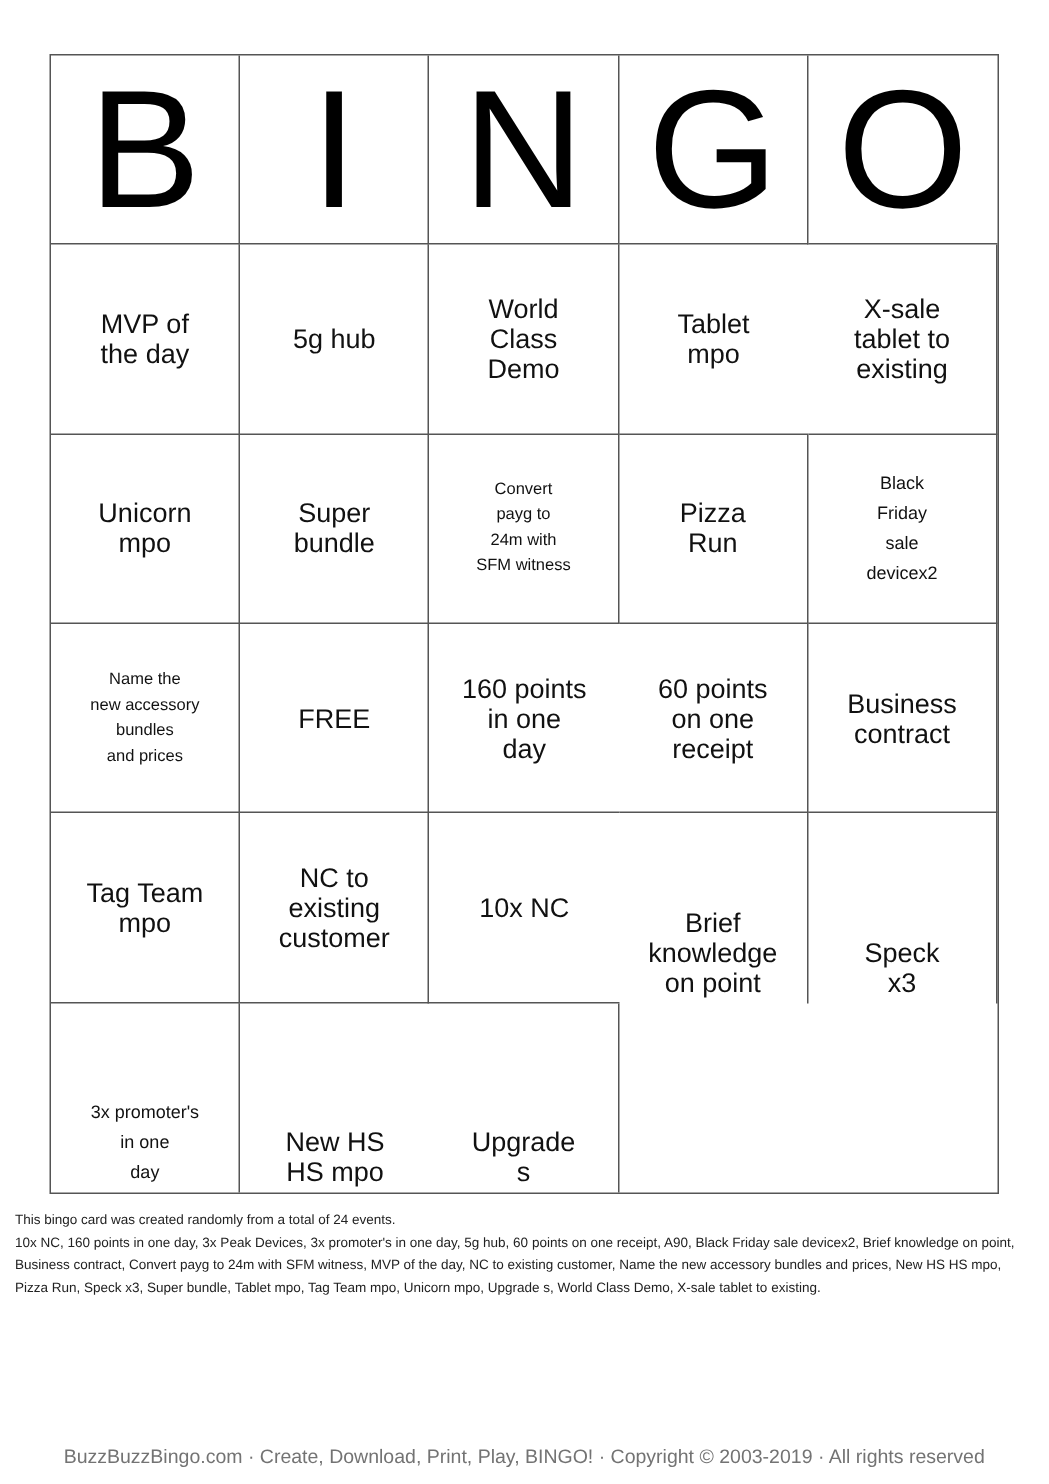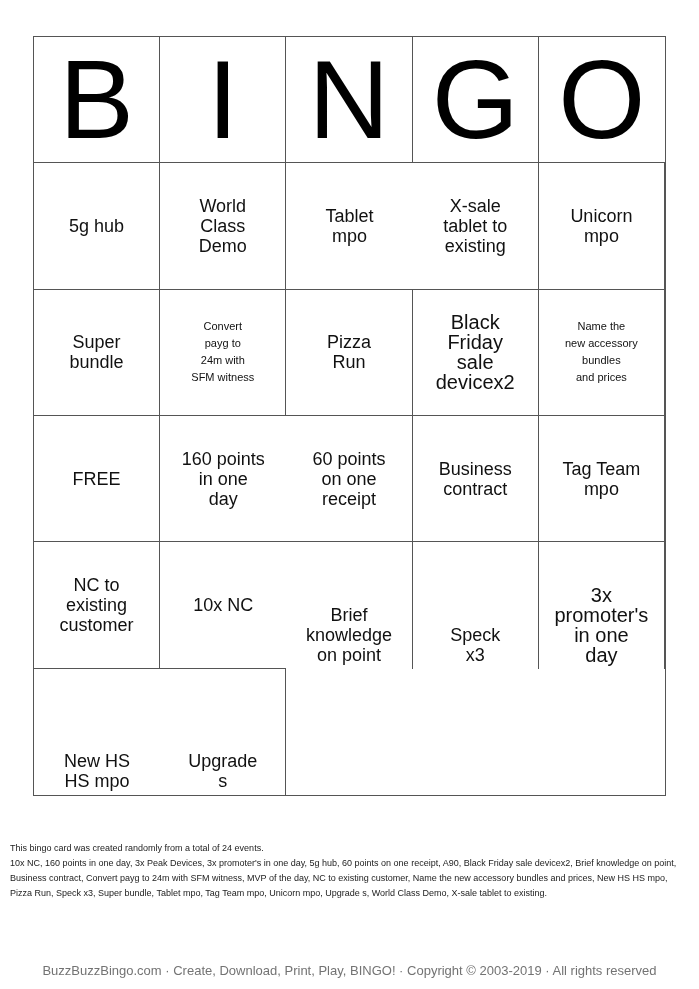--- a/index.html
+++ b/index.html
@@ -47,32 +47,31 @@
     }
     .txt {
       font-size: 18px;
       line-height: 20px;
     }
     .txt.small {
       font-size: 11px;
       line-height: 17px;
     }
     .txt.medium {
-      font-size: 20px;
+      font-size: 12px;
       line-height: 20px;
     }
     .footnote {
       position: absolute;
       left: 10px;
       top: 806px;
       width: 680px;
       font-size: 9px;
       line-height: 15px;
       color: #222222;
-      margin-top: 35px;
     }
     .footer {
       position: absolute;
       left: 0;
       top: 963px;
       width: 699px;
       text-align: center;
       font-size: 13px;
       color: #737373;
     }
@@ -81,20 +80,22 @@
 <body>
 
 <div class="card">
 
   <div class="cell header-cell">B</div>
   <div class="cell header-cell">I</div>
   <div class="cell header-cell">N</div>
   <div class="cell header-cell">G</div>
   <div class="cell header-cell col-last">O</div>
 
+  <div class="cell"><span class="txt">MVP of
+the day</span></div>
   <div class="cell"><span class="txt">5g hub</span></div>
   <div class="cell"><span class="txt">World
 Class
 Demo</span></div>
   <div class="cell col-last"><span class="txt">Tablet
 mpo</span></div>
 
   <div class="cell"><span class="txt">X-sale
 tablet to
 existing</span></div>

